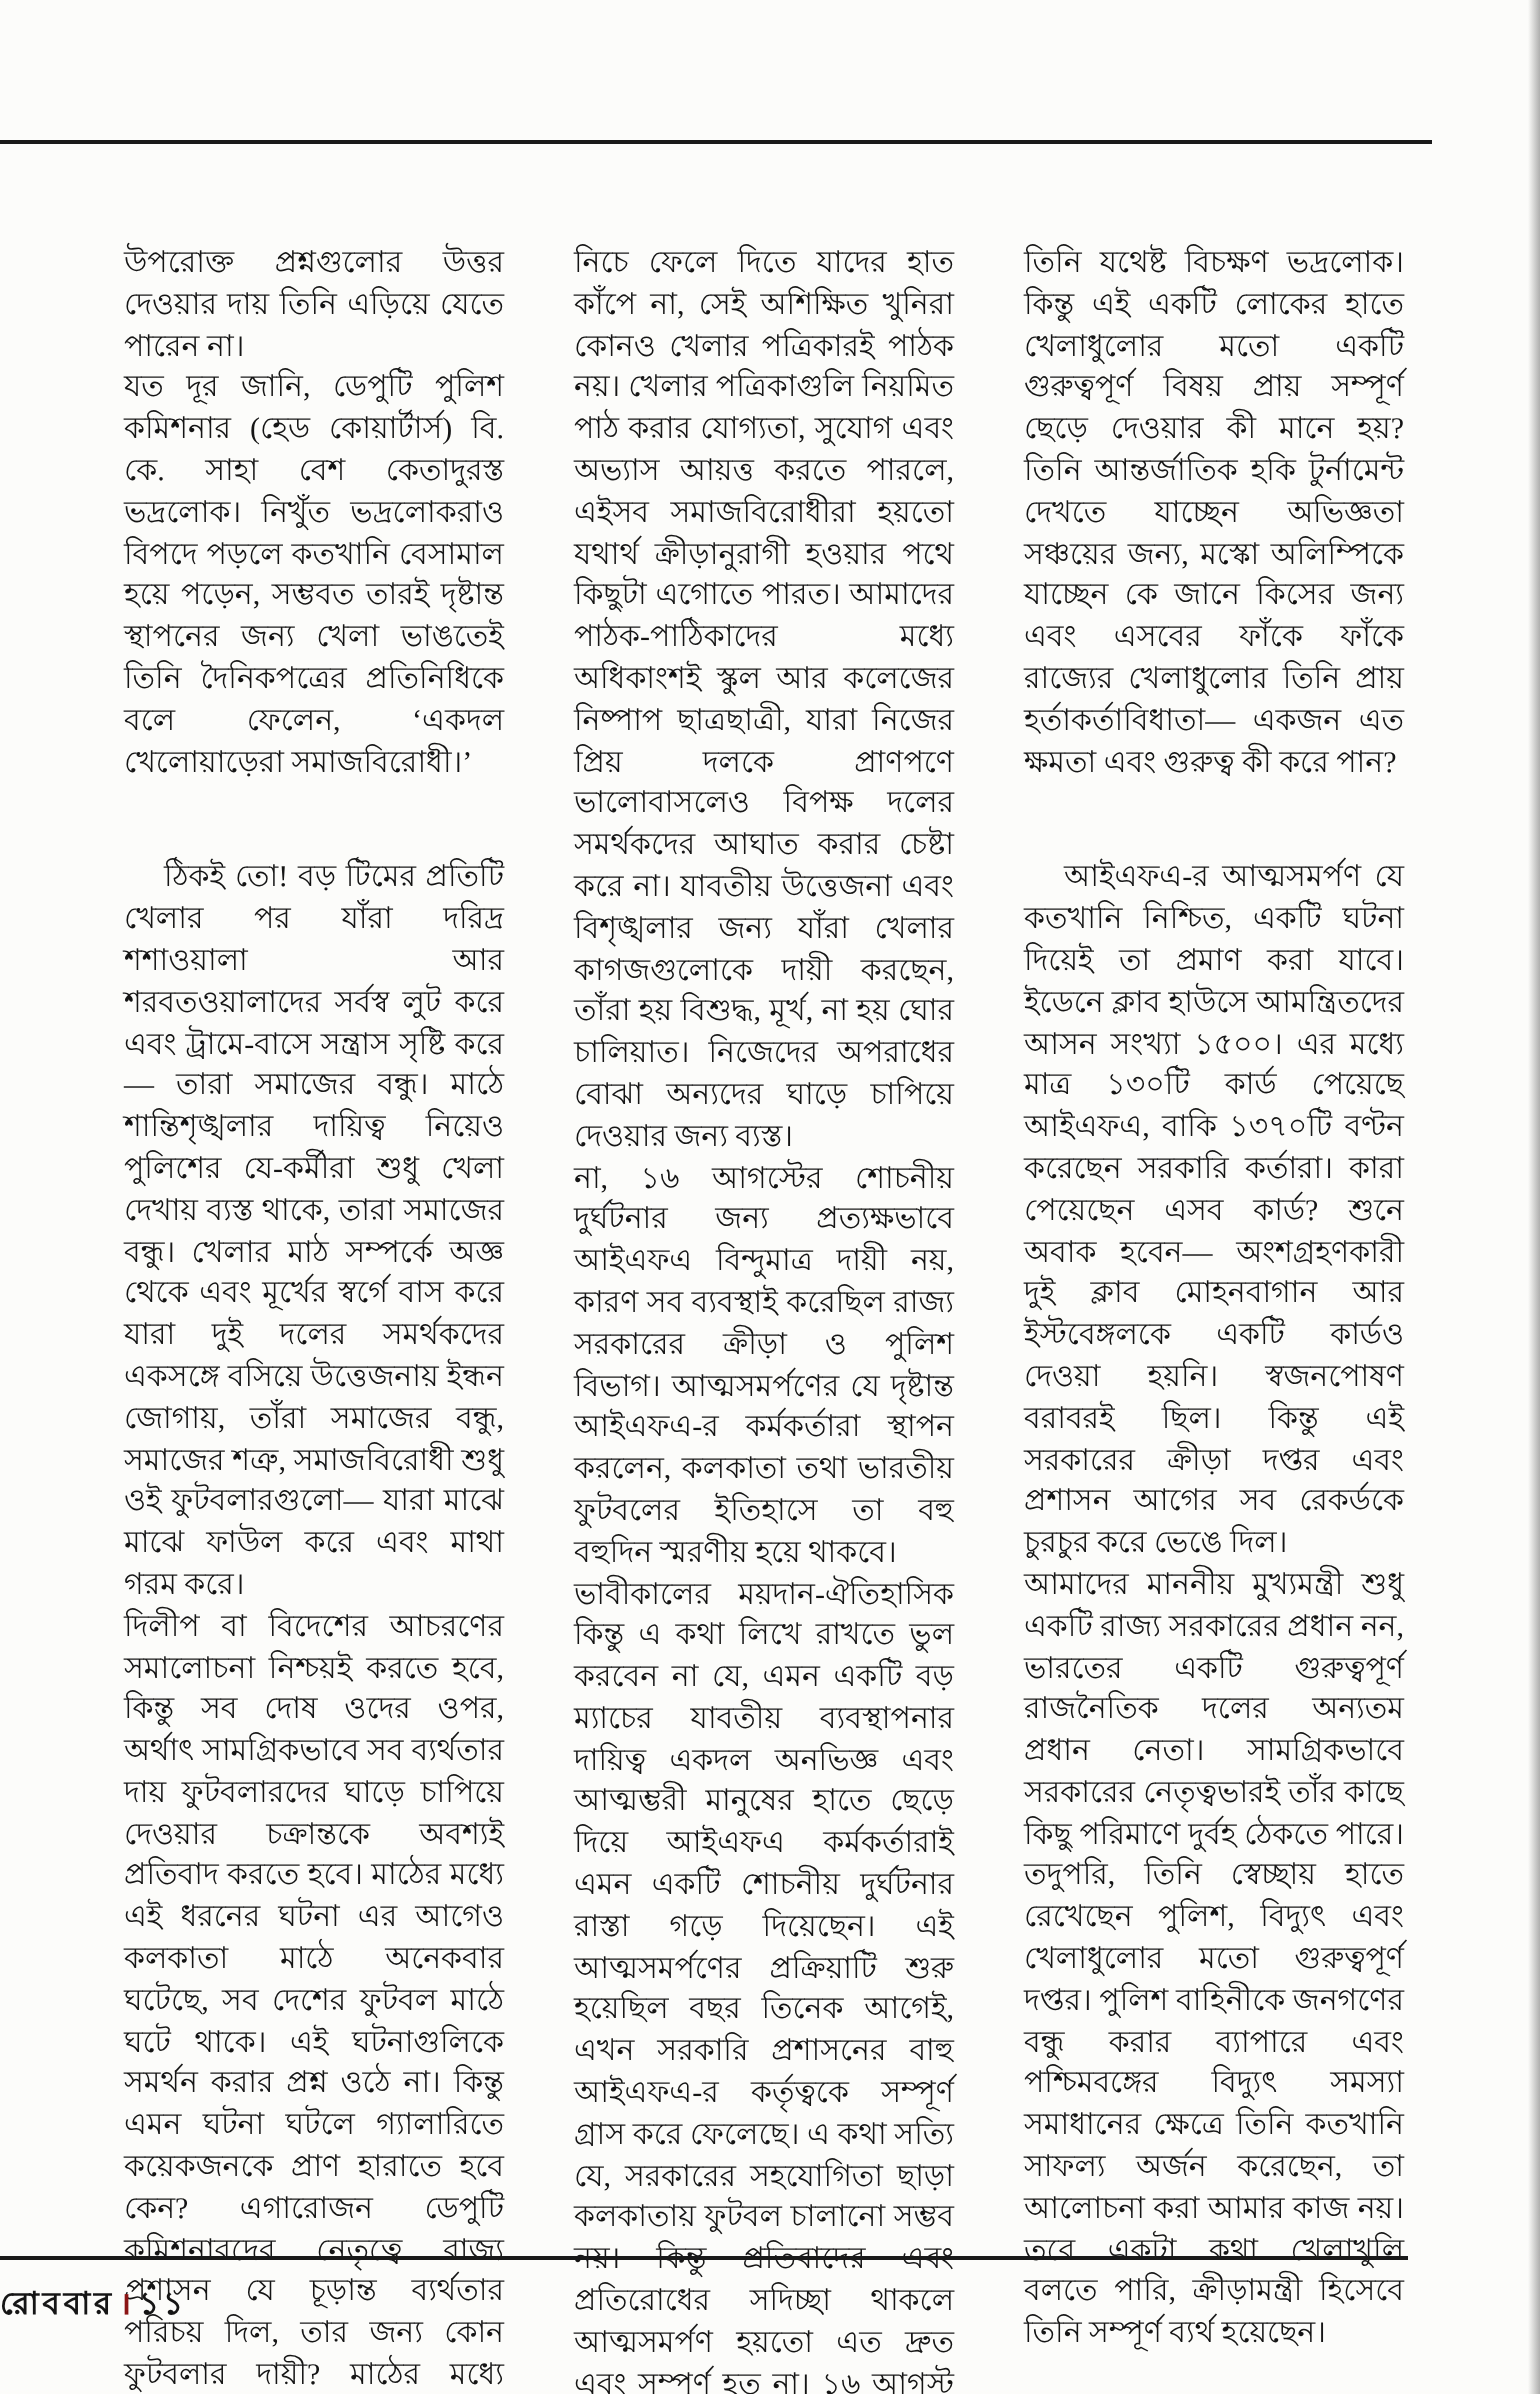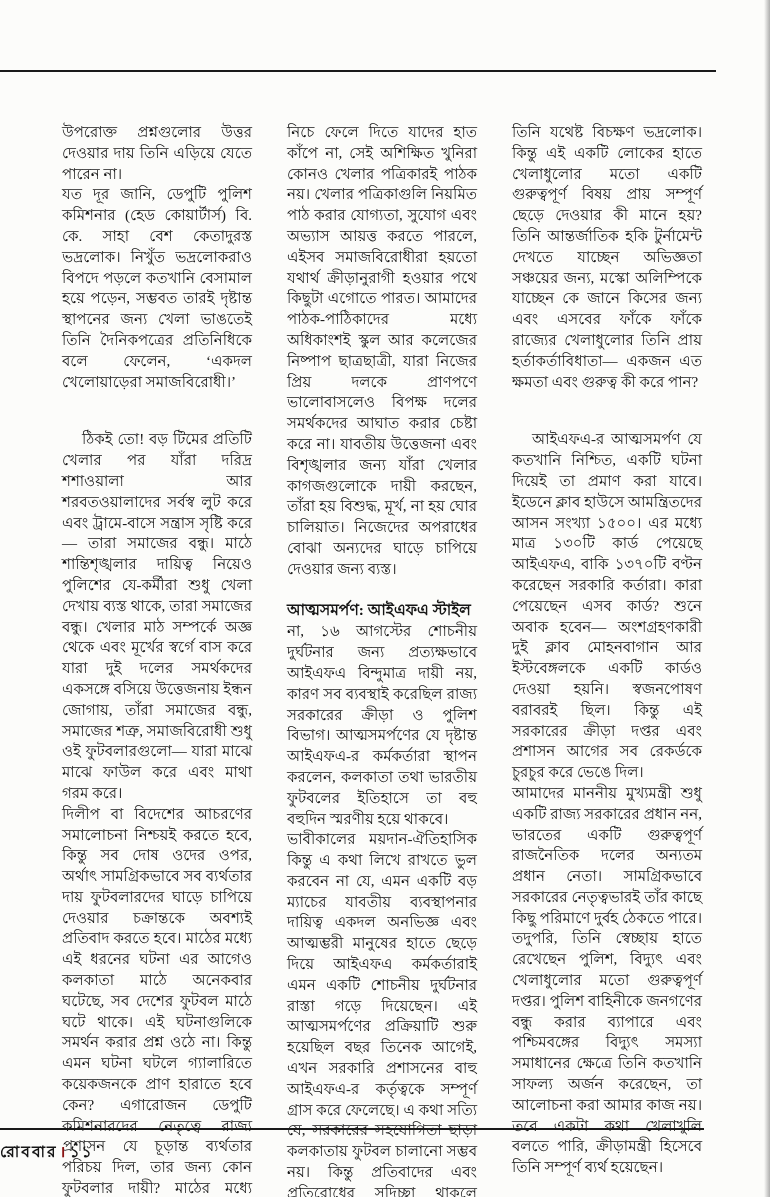--- a/index.html
+++ b/index.html
@@ -54,21 +54,20 @@
 
 <div class="content">
   <div class="col">
       <p class="para">উপরোক্ত প্রশ্নগুলোর উত্তর দেওয়ার দায় তিনি এড়িয়ে যেতে পারেন না।</p>
       <p class="para">যত দূর জানি, ডেপুটি পুলিশ কমিশনার (হেড কোয়ার্টার্স) বি. কে. সাহা বেশ কেতাদুরস্ত ভদ্রলোক। নিখুঁত ভদ্রলোকরাও বিপদে পড়লে কতখানি বেসামাল হয়ে পড়েন, সম্ভবত তারই দৃষ্টান্ত স্থাপনের জন্য খেলা ভাঙতেই তিনি দৈনিকপত্রের প্রতিনিধিকে বলে ফেলেন, ‘একদল খেলোয়াড়েরা সমাজবিরোধী।’</p>
       <p class="para indent">ঠিকই তো! বড় টিমের প্রতিটি খেলার পর যাঁরা দরিদ্র শশাওয়ালা আর শরবতওয়ালাদের সর্বস্ব লুট করে এবং ট্রামে-বাসে সন্ত্রাস সৃষ্টি করে— তারা সমাজের বন্ধু। মাঠে শান্তিশৃঙ্খলার দায়িত্ব নিয়েও পুলিশের যে-কর্মীরা শুধু খেলা দেখায় ব্যস্ত থাকে, তারা সমাজের বন্ধু। খেলার মাঠ সম্পর্কে অজ্ঞ থেকে এবং মূর্খের স্বর্গে বাস করে যারা দুই দলের সমর্থকদের একসঙ্গে বসিয়ে উত্তেজনায় ইন্ধন জোগায়, তাঁরা সমাজের বন্ধু, সমাজের শত্রু, সমাজবিরোধী শুধু ওই ফুটবলারগুলো— যারা মাঝে মাঝে ফাউল করে এবং মাথা গরম করে।</p>
       <p class="para">দিলীপ বা বিদেশের আচরণের সমালোচনা নিশ্চয়ই করতে হবে, কিন্তু সব দোষ ওদের ওপর, অর্থাৎ সামগ্রিকভাবে সব ব্যর্থতার দায় ফুটবলারদের ঘাড়ে চাপিয়ে দেওয়ার চক্রান্তকে অবশ্যই প্রতিবাদ করতে হবে। মাঠের মধ্যে এই ধরনের ঘটনা এর আগেও কলকাতা মাঠে অনেকবার ঘটেছে, সব দেশের ফুটবল মাঠে ঘটে থাকে। এই ঘটনাগুলিকে সমর্থন করার প্রশ্ন ওঠে না। কিন্তু এমন ঘটনা ঘটলে গ্যালারিতে কয়েকজনকে প্রাণ হারাতে হবে কেন? এগারোজন ডেপুটি কমিশনারদের নেতৃত্বে রাজ্য প্রশাসন যে চূড়ান্ত ব্যর্থতার পরিচয় দিল, তার জন্য কোন ফুটবলার দায়ী? মাঠের মধ্যে ঘটনাটি তো ঘটেছিল দ্বিতীয়ার্ধের চোদ্দো মিনিটে, তাহলে খেলা শুরু হওয়ার পঁচাত্তর মিনিট আগেই এক টাকা দশ পয়সার গ্যালারিতে গন্ডগোল হল কেন?</p>
     </div>
   <div class="col">
       <p class="para">নিচে ফেলে দিতে যাদের হাত কাঁপে না, সেই অশিক্ষিত খুনিরা কোনও খেলার পত্রিকারই পাঠক নয়। খেলার পত্রিকাগুলি নিয়মিত পাঠ করার যোগ্যতা, সুযোগ এবং অভ্যাস আয়ত্ত করতে পারলে, এইসব সমাজবিরোধীরা হয়তো যথার্থ ক্রীড়ানুরাগী হওয়ার পথে কিছুটা এগোতে পারত। আমাদের পাঠক-পাঠিকাদের মধ্যে অধিকাংশই স্কুল আর কলেজের নিষ্পাপ ছাত্রছাত্রী, যারা নিজের প্রিয় দলকে প্রাণপণে ভালোবাসলেও বিপক্ষ দলের সমর্থকদের আঘাত করার চেষ্টা করে না। যাবতীয় উত্তেজনা এবং বিশৃঙ্খলার জন্য যাঁরা খেলার কাগজগুলোকে দায়ী করছেন, তাঁরা হয় বিশুদ্ধ, মূর্খ, না হয় ঘোর চালিয়াত। নিজেদের অপরাধের বোঝা অন্যদের ঘাড়ে চাপিয়ে দেওয়ার জন্য ব্যস্ত।</p>
-      <h3 class="heading">আত্মসমর্পণ: আইএফএ স্টাইল</h3>
       <p class="para">না, ১৬ আগস্টের শোচনীয় দুর্ঘটনার জন্য প্রত্যক্ষভাবে আইএফএ বিন্দুমাত্র দায়ী নয়, কারণ সব ব্যবস্থাই করেছিল রাজ্য সরকারের ক্রীড়া ও পুলিশ বিভাগ। আত্মসমর্পণের যে দৃষ্টান্ত আইএফএ-র কর্মকর্তারা স্থাপন করলেন, কলকাতা তথা ভারতীয় ফুটবলের ইতিহাসে তা বহু বহুদিন স্মরণীয় হয়ে থাকবে।</p>
       <p class="para">ভাবীকালের ময়দান-ঐতিহাসিক কিন্তু এ কথা লিখে রাখতে ভুল করবেন না যে, এমন একটি বড় ম্যাচের যাবতীয় ব্যবস্থাপনার দায়িত্ব একদল অনভিজ্ঞ এবং আত্মম্ভরী মানুষের হাতে ছেড়ে দিয়ে আইএফএ কর্মকর্তারাই এমন একটি শোচনীয় দুর্ঘটনার রাস্তা গড়ে দিয়েছেন। এই আত্মসমর্পণের প্রক্রিয়াটি শুরু হয়েছিল বছর তিনেক আগেই, এখন সরকারি প্রশাসনের বাহু আইএফএ-র কর্তৃত্বকে সম্পূর্ণ গ্রাস করে ফেলেছে। এ কথা সত্যি যে, সরকারের সহযোগিতা ছাড়া কলকাতায় ফুটবল চালানো সম্ভব নয়। কিন্তু প্রতিবাদের এবং প্রতিরোধের সদিচ্ছা থাকলে আত্মসমর্পণ হয়তো এত দ্রুত এবং সম্পূর্ণ হত না। ১৬ আগস্ট ইডেনে মিনি হাসপাতাল বসাতে রাজ্য স্বাস্থ্য অধিকর্তা সম্মত হয়েছিলেন। আইএফএ-র অন্যতম সহ-সম্পাদক আদিনাথ দে এ ব্যাপারে ব্যবস্থা নেওয়ার কথা তোলায়, রাজ্য ক্রীড়া দপ্তরের ডেপুটি সেক্রেটারি অশোক ভট্টাচার্য এবং ডেপুটি পুলিশ কমিশনার বি কে সাহা নাকি বলেন, ‘এসব আপনাদের দেখতে কে বলেছে? যা করার আমরা করব, কোনওরকম মাথা গলাবেন না।’</p>
     </div>
   <div class="col">
       <p class="para">তিনি যথেষ্ট বিচক্ষণ ভদ্রলোক। কিন্তু এই একটি লোকের হাতে খেলাধুলোর মতো একটি গুরুত্বপূর্ণ বিষয় প্রায় সম্পূর্ণ ছেড়ে দেওয়ার কী মানে হয়? তিনি আন্তর্জাতিক হকি টুর্নামেন্ট দেখতে যাচ্ছেন অভিজ্ঞতা সঞ্চয়ের জন্য, মস্কো অলিম্পিকে যাচ্ছেন কে জানে কিসের জন্য এবং এসবের ফাঁকে ফাঁকে রাজ্যের খেলাধুলোর তিনি প্রায় হর্তাকর্তাবিধাতা— একজন এত ক্ষমতা এবং গুরুত্ব কী করে পান?</p>
       <p class="para indent">আইএফএ-র আত্মসমর্পণ যে কতখানি নিশ্চিত, একটি ঘটনা দিয়েই তা প্রমাণ করা যাবে। ইডেনে ক্লাব হাউসে আমন্ত্রিতদের আসন সংখ্যা ১৫০০। এর মধ্যে মাত্র ১৩০টি কার্ড পেয়েছে আইএফএ, বাকি ১৩৭০টি বণ্টন করেছেন সরকারি কর্তারা। কারা পেয়েছেন এসব কার্ড? শুনে অবাক হবেন— অংশগ্রহণকারী দুই ক্লাব মোহনবাগান আর ইস্টবেঙ্গলকে একটি কার্ডও দেওয়া হয়নি। স্বজনপোষণ বরাবরই ছিল। কিন্তু এই সরকারের ক্রীড়া দপ্তর এবং প্রশাসন আগের সব রেকর্ডকে চুরচুর করে ভেঙে দিল।</p>
       <p class="para">আমাদের মাননীয় মুখ্যমন্ত্রী শুধু একটি রাজ্য সরকারের প্রধান নন, ভারতের একটি গুরুত্বপূর্ণ রাজনৈতিক দলের অন্যতম প্রধান নেতা। সামগ্রিকভাবে সরকারের নেতৃত্বভারই তাঁর কাছে কিছু পরিমাণে দুর্বহ ঠেকতে পারে। তদুপরি, তিনি স্বেচ্ছায় হাতে রেখেছেন পুলিশ, বিদ্যুৎ এবং খেলাধুলোর মতো গুরুত্বপূর্ণ দপ্তর। পুলিশ বাহিনীকে জনগণের বন্ধু করার ব্যাপারে এবং পশ্চিমবঙ্গের বিদ্যুৎ সমস্যা সমাধানের ক্ষেত্রে তিনি কতখানি সাফল্য অর্জন করেছেন, তা আলোচনা করা আমার কাজ নয়। তবে একটা কথা খেলাখুলি বলতে পারি, ক্রীড়ামন্ত্রী হিসেবে তিনি সম্পূর্ণ ব্যর্থ হয়েছেন।</p>
       <p class="para indent">১৬ আগস্ট এতবড় একটা ঘটনা ঘটার পরেও তাঁর নিষ্ক্রিয়তা শুধু বিস্ময়কর নয়, বেদনাদায়ক। ১৭ আগস্ট সল্টলেকে ওয়াটার ব্যালে দেখার সময় পেলেন, কিন্তু আহতদের দেখতে যাওয়ার সময় পেলেন না।</p>
     </div>
 </div>

